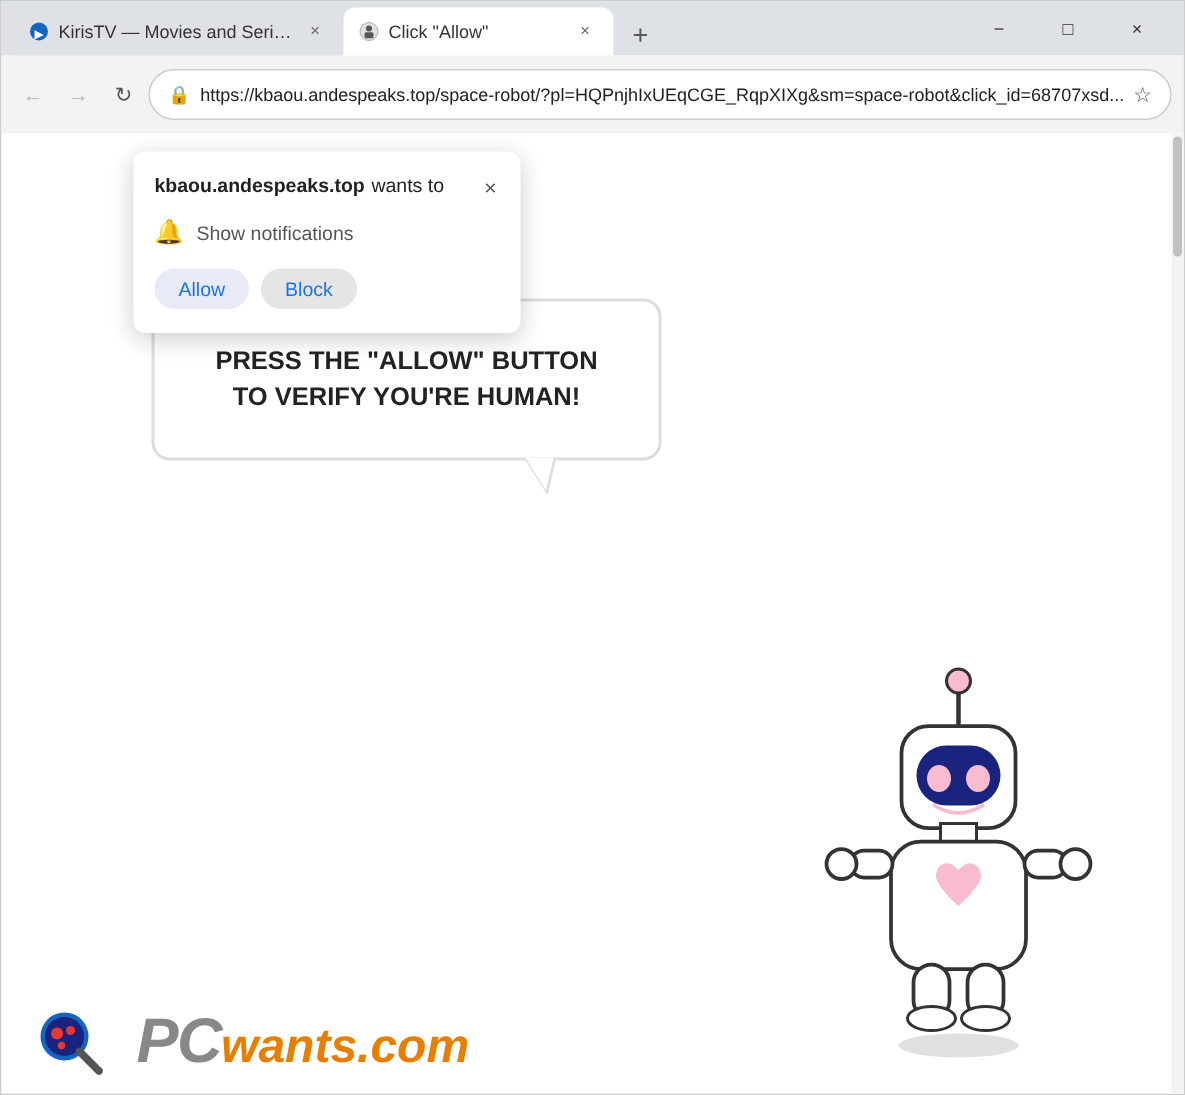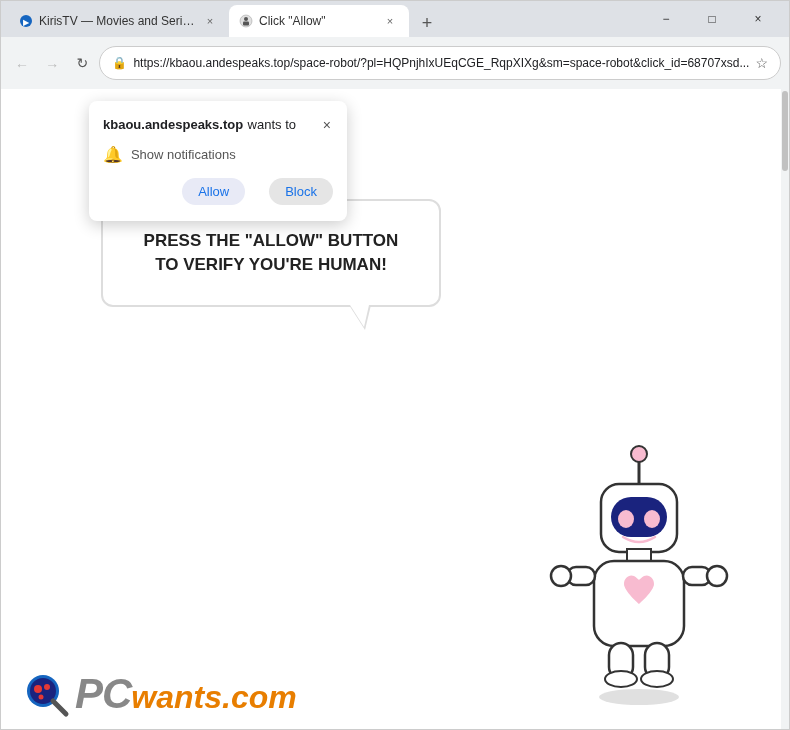--- a/index.html
+++ b/index.html
@@ -250,22 +250,21 @@
       font-size: 13px;
     }
 
     .bell-icon {
       font-size: 16px;
       color: #555;
     }
 
     .popup-buttons {
       display: flex;
-      justify-content: flex-end;
-      gap: 24px;
+      gap: 8px;
     }
 
     .btn-allow {
       padding: 6px 16px;
       border-radius: 20px;
       border: none;
       background: #e8eaf6;
       color: #1a73e8;
       font-size: 13px;
       font-weight: 500;
@@ -344,21 +343,21 @@
       height: 100%;
     }
 
     
     .pcrisk-logo {
       position: absolute;
       bottom: 10px;
       left: 20px;
       display: flex;
       align-items: center;
-      gap: 4px;
+      gap: 20px;
       margin-top: 48px;
     }
 
     .pc-icon {
       width: 50px;
       height: 50px;
     }
 
     .pc-text {
       font-size: 42px;

